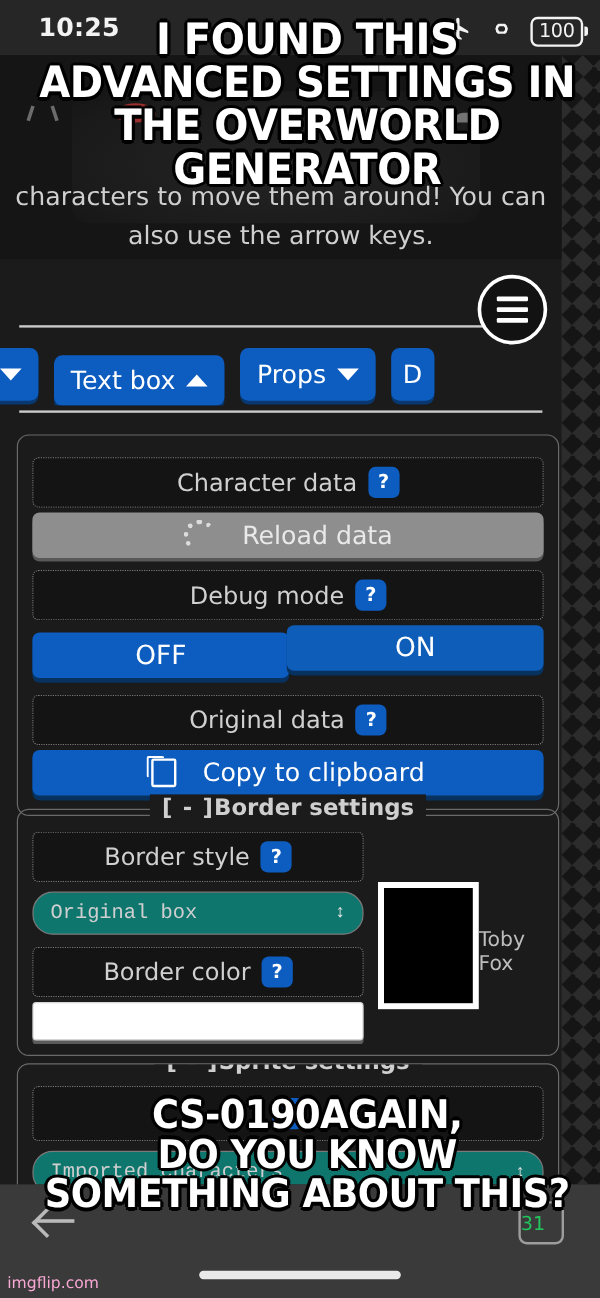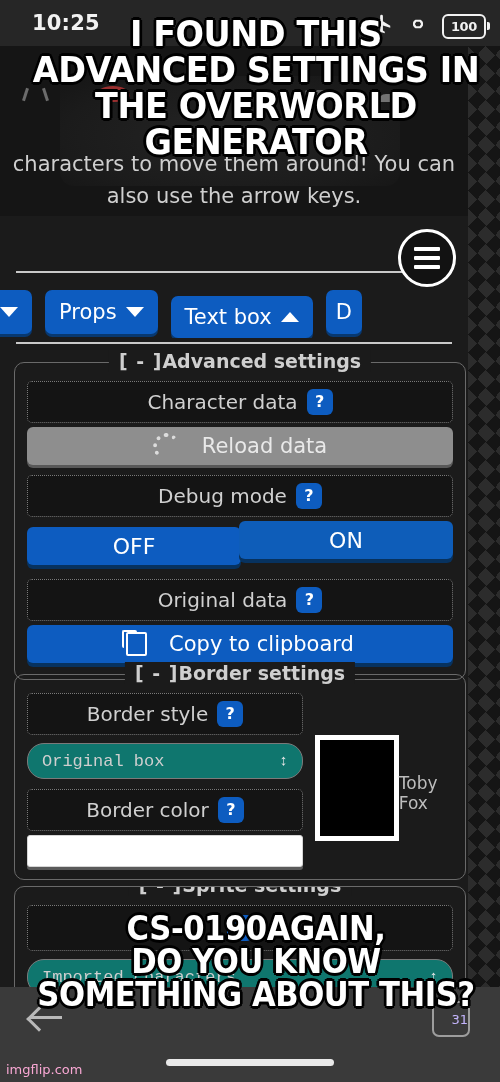--- a/index.html
+++ b/index.html
@@ -21,21 +21,21 @@
   }
   .status-icons{position:absolute;right:14px;top:13px;display:flex;align-items:center;gap:11px;}
   .battery{
     position:relative;width:40px;height:21px;border:2px solid #f2f2f2;border-radius:6px;
     display:flex;align-items:center;justify-content:center;
   }
   .battery:after{
     content:"";position:absolute;right:-6px;top:6px;width:3px;height:8px;
     background:#f2f2f2;border-radius:0 2px 2px 0;
   }
-  .battery span{font-size:13px;font-weight:bold;line-height:1;letter-spacing:-0.3px;}
+  .battery span{font-size:16px;font-weight:normal;line-height:1;letter-spacing:-0.3px;}
 
   
   .page{position:absolute;top:46px;left:0;width:500px;height:941px;background:#1b1b1b;overflow:hidden;}
 
   
   .edge-strip{
     position:absolute;right:0;top:0;width:32px;height:941px;
     background:
       repeating-conic-gradient(from 45deg at 50% 50%, #2e2e2e 0deg 90deg, #141414 90deg 180deg);
     background-size:18px 18px;
@@ -198,22 +198,22 @@
   }
   .back-arrow:before{
     content:"";position:absolute;left:0;top:11px;width:32px;height:3px;background:#b9b9b9;
   }
   .back-arrow:after{
     content:"";position:absolute;left:0;top:5px;width:15px;height:15px;
     border-left:3px solid #b9b9b9;border-bottom:3px solid #b9b9b9;transform:rotate(45deg);
   }
   .tabcount{
     position:absolute;right:30px;top:14px;width:34px;height:32px;
-    border:2.5px solid #9d9d9d;border-radius:7px;color:#c4b5fd;
-    display:flex;align-items:center;justify-content:flex-end;font-size:13px;
+    border:2.5px solid #9d9d9d;border-radius:7px;color:#22c55e;
+    display:flex;align-items:center;justify-content:flex-start;font-size:16px;
     font-family:"DejaVu Sans", sans-serif;
   }
   .home-indicator{
     position:absolute;left:50%;transform:translateX(-50%);bottom:16px;
     width:168px;height:7px;background:#e9e9e9;border-radius:4px;
   }
   .watermark{
     position:absolute;left:6px;bottom:5px;color:#f9a8d4;font-size:13px;
     font-family:"DejaVu Sans", sans-serif;
   }
@@ -280,39 +280,36 @@
       <i></i>
       <i></i>
     </div>
 
     <div class="rule top"></div>
 
     <div class="tabrow">
       <div class="tab first">
         <span class="chev down"></span>
       </div>
+      <div class="tab third">
+        <span>Text box</span>
+        <span class="chev up"></span>
+      </div>
       <div class="tab">
         <span>Props</span>
         <span class="chev down"></span>
       </div>
-      <div class="tab third">
-        <span>Text box</span>
-        <span class="chev up"></span>
-      </div>
       <div class="tab last">
         <span>D</span>
       </div>
     </div>
 
     <div class="rule bottom"></div>
 
     <div class="fs" style="top:316px;">
-      <div class="fs-legend">
-        <span class="br">[ - ]</span><span>Advanced settings</span>
-      </div>
 
       <div class="row-label" style="margin-top:18px;">
         <span>Character data</span>
         <span class="help">?</span>
       </div>
       <div class="btn-wide btn-grey">
         <span class="spinner"></span>
         <span>Reload data</span>
       </div>
 

